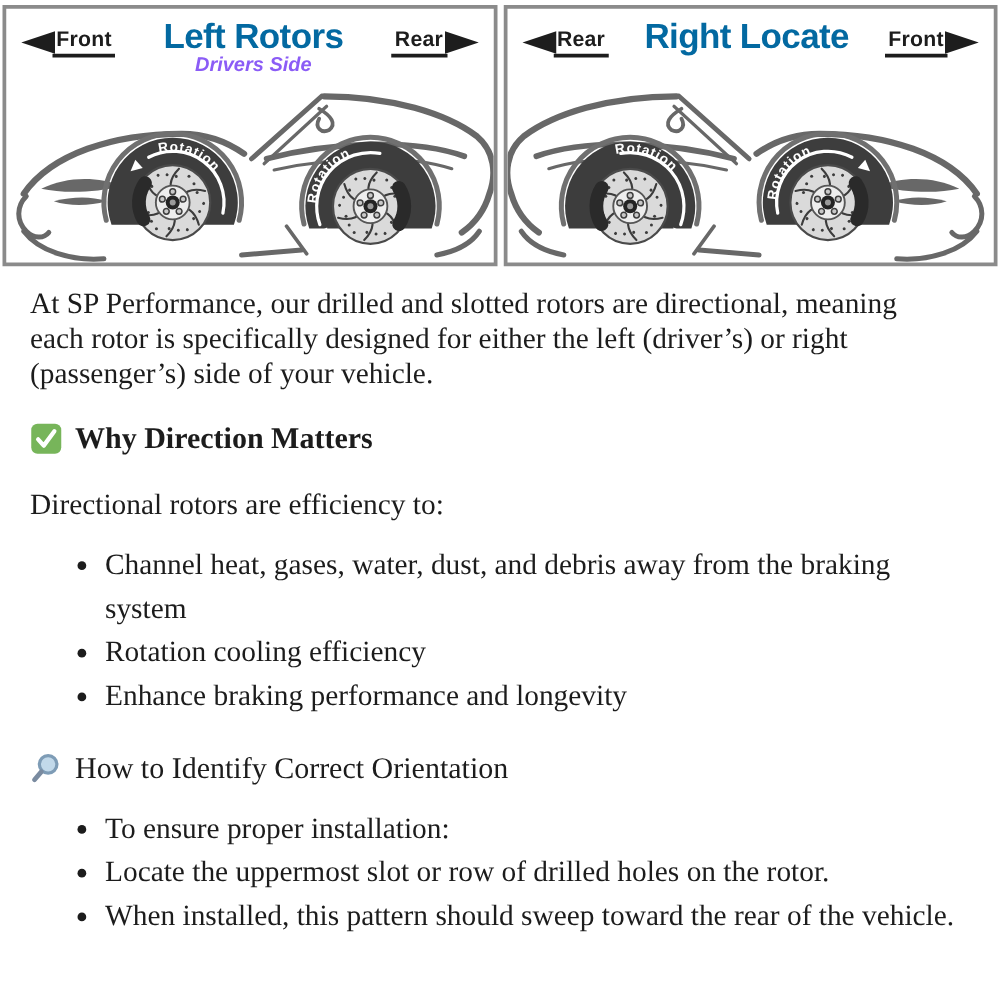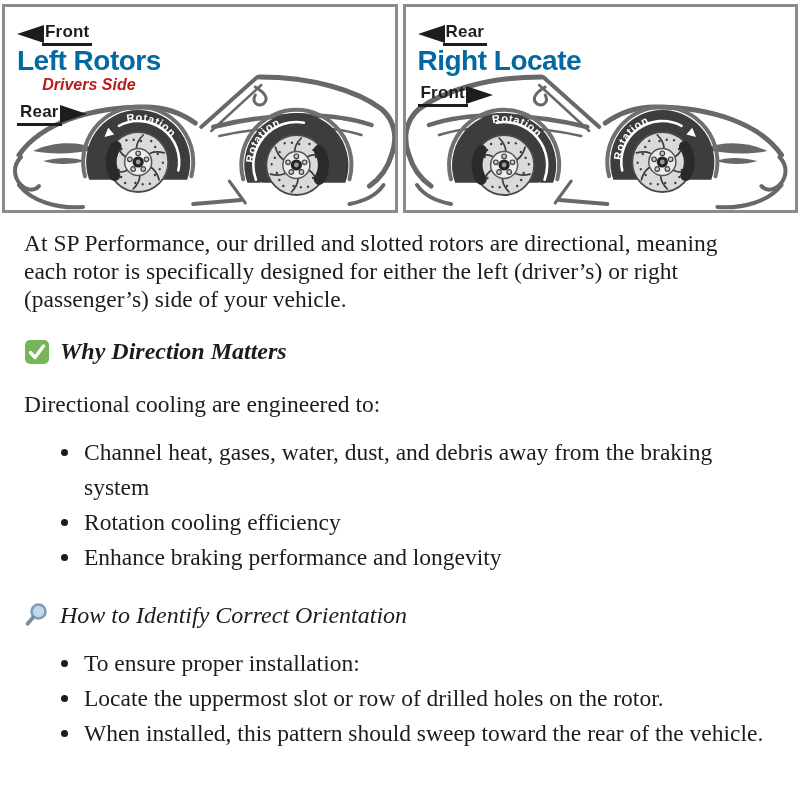--- a/index.html
+++ b/index.html
@@ -2,34 +2,34 @@
 <html><head>
 <meta charset="utf-8">
 <style>
   html,body{margin:0;padding:0;}
   body{width:800px;background:#ffffff;color:#1c1c1c;font-family:"Liberation Serif",serif;}
 
   
   .panels{display:flex;gap:5px;padding:4px 2px 0 2px;}
   .panel{flex:1;position:relative;border:3px solid #8b8b8b;background:#fff;height:203px;overflow:hidden;}
   .car-svg{position:absolute;left:0;top:0;width:100%;height:100%;}
-  .panel-header{position:absolute;top:7px;left:0;right:0;display:flex;justify-content:space-between;align-items:flex-start;padding:0 12px;z-index:2;flex-direction:column;}
+  .panel-header{position:absolute;top:7px;left:0;right:0;display:flex;justify-content:space-between;align-items:flex-start;padding:0 12px;z-index:2;}
   .dir{display:flex;align-items:center;margin-top:8px;}
   .dir-label{font:700 17px "Liberation Sans",sans-serif;color:#1d1d1d;border-bottom:3px solid #1d1d1d;padding:0 3px 1px 3px;letter-spacing:.2px;}
   .tri{width:0;height:0;border-top:9px solid transparent;border-bottom:9px solid transparent;}
   .tri-left{border-right:27px solid #1d1d1d;margin-right:-2px;}
   .tri-right{border-left:27px solid #1d1d1d;margin-left:-2px;}
   .panel-titles{text-align:center;margin-top:0;}
   .panel-title{font:700 28px "Liberation Sans",sans-serif;color:#0369a1;letter-spacing:-.5px;line-height:1.05;}
-  .panel-subtitle{font:700 italic 16px "Liberation Sans",sans-serif;font-style:italic;color:#b91c1c;margin-top:1px;}
+  .panel-subtitle{font:700 italic 16px "Liberation Sans",sans-serif;font-style:italic;color:#8b5cf6;margin-top:1px;}
 
   
   .article{padding:0 36px 20px 24px;}
   .intro{font-size:23.5px;line-height:28px;margin:16px 0 0 0;}
-  .h-row{display:flex;align-items:center;gap:10px;margin-top:25px;font-style:italic;}
+  .h-row{display:flex;align-items:flex-start;gap:10px;margin-top:25px;}
   .h-why{font-size:24px;font-weight:700;}
   .h-identify{font-size:24px;font-weight:400;margin-top:27px;}
   .lead{font-size:23.5px;margin:26px 0 0 0;}
   ul{margin:17px 0 0 0;padding-left:58px;}
   li{font-size:23.5px;line-height:35px;padding-left:2px;}
   .icon-box{flex:0 0 auto;display:inline-flex;}
 </style>
 </head>
 <body>
 
@@ -189,21 +189,21 @@
   <div class="h-row">
     <span class="icon-box">
       <svg width="26" height="26" viewBox="0 0 26 26">
           <rect x="1" y="1" width="24" height="24" rx="5" fill="#77b55a"></rect>
           <path d="M 6.5 13.5 L 11 18.5 L 19.5 7" stroke="#ffffff" stroke-width="3.4" fill="none" stroke-linecap="round" stroke-linejoin="round"></path>
         </svg>
     </span>
     <span class="h-why">Why Direction Matters</span>
   </div>
 
-  <p class="lead">Directional cooling are engineered to:</p>
+  <p class="lead">Directional rotors are efficiency to:</p>
 
   <ul>
     <li>Channel heat, gases, water, dust, and debris away from the braking system</li>
     <li>Rotation cooling efficiency</li>
     <li>Enhance braking performance and longevity</li>
   </ul>
 
   <div class="h-row h-identify">
     <span class="icon-box">
       <svg width="26" height="27" viewBox="0 0 26 27">

